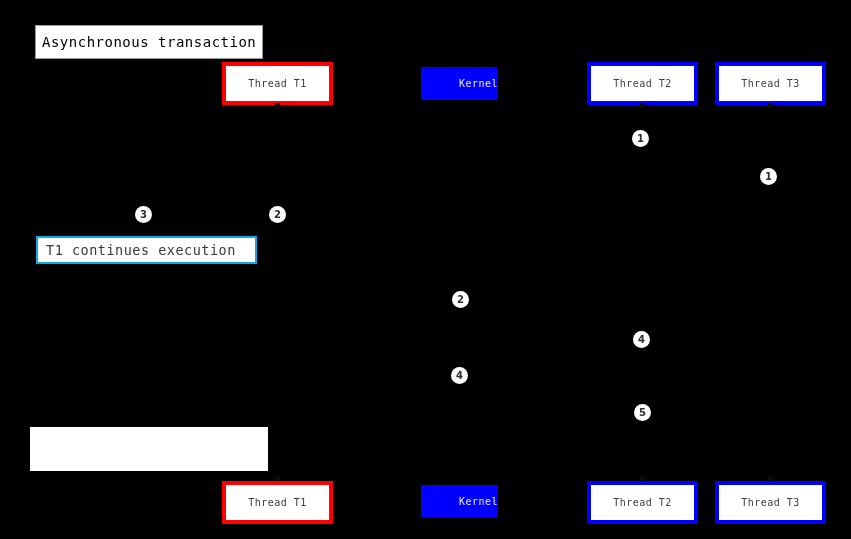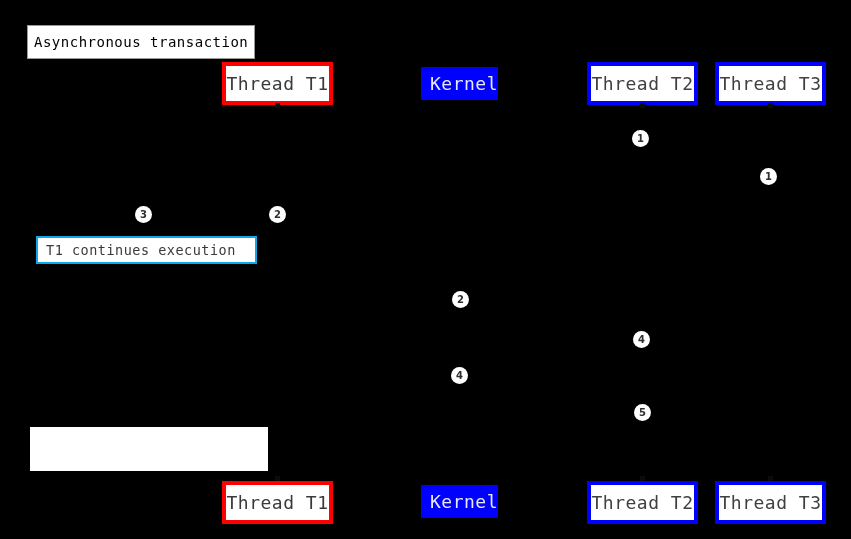--- a/index.html
+++ b/index.html
@@ -28,41 +28,42 @@
 
   
   .title-box {
     background: #ffffff;
     color: #000000;
     border: 1px solid #9a9a9a;
     font-size: 14px;
     letter-spacing: 0.5px;
     padding: 16px 6px;
     justify-content: flex-start;
+    margin-left: 8px;
   }
 
   .note-box {
     background: #ffffff;
     color: #3a3a3a;
     border: 2px solid #0ea5e9;
     font-size: 13.5px;
     letter-spacing: 0.5px;
     padding: 0 8px;
     justify-content: flex-start;
   }
 
   .blank-box {
     background: #ffffff;
     border: 1px solid #ffffff;
   }
 
   
   .lifeline-box {
     background: #ffffff;
-    font-size: 18px;
+    font-size: 10px;
     letter-spacing: 0.5px;
   }
   .lifeline-box.red {
     border: 4px solid #ff0000;
     color: #3a3a3a;
   }
   .lifeline-box.blue-outline {
     border: 4px solid #0000ff;
     color: #404040;
   }

